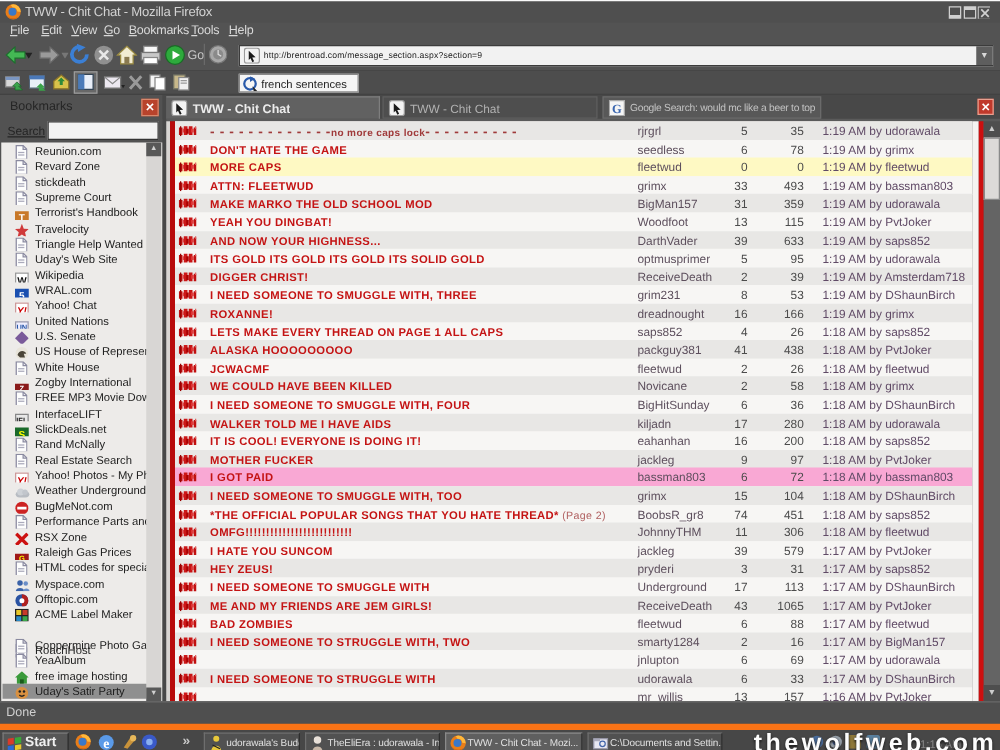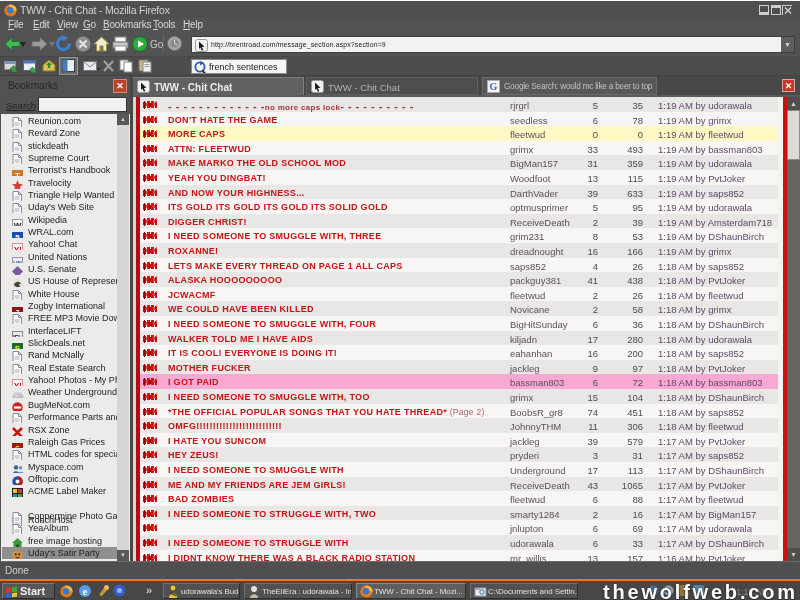--- a/index.html
+++ b/index.html
@@ -68,21 +68,21 @@
 #gapR{left:778px;top:97px;width:5px;height:464px;background:#f5f3f1;}
 
 #cscroll{left:787px;top:97px;width:13px;height:464px;background:#646464;}
 #cscroll .up{position:absolute;top:0;left:0;width:13px;height:13px;background:#4e4e4e;color:#ccc;font-size:7px;text-align:center;line-height:13px;}
 #cscroll .dn{position:absolute;bottom:0;left:0;width:13px;height:13px;background:#4e4e4e;color:#ccc;font-size:7px;text-align:center;line-height:13px;}
 #cscroll .th{position:absolute;top:13px;left:0;width:13px;height:50px;background:#dcdad8;border:1px solid #8a8a8a;}
 
 #status{left:0;top:561px;width:800px;height:18px;background:#4f4f4f;border-top:1px solid #6a6a6a;}
 #status .txt{position:absolute;left:5px;top:3px;font-size:10px;color:#cfcfcf;}
 
-#task{left:0;top:579px;width:800px;height:21px;background:#474747;border-top:2px solid #f97316;}
+#task{left:0;top:579px;width:800px;height:21px;background:#474747;border-top:5px solid #f97316;}
 #start{position:absolute;left:2px;top:2px;width:53px;height:16px;background:#565656;border-top:1px solid #7a7a7a;border-left:1px solid #7a7a7a;border-right:1px solid #2a2a2a;border-bottom:1px solid #2a2a2a;}
 #start .txt{position:absolute;left:17px;top:1px;font-size:11px;font-weight:bold;color:#f0f0f0;}
 .ql{position:absolute;top:3px;}
 .tkb{position:absolute;top:2px;height:16px;background:#515151;border-top:1px solid #6e6e6e;border-left:1px solid #6e6e6e;border-right:1px solid #2e2e2e;border-bottom:1px solid #2e2e2e;font-size:9.5px;color:#e0e0e0;white-space:nowrap;overflow:hidden;}
 .tkb.on{background:#5f5f5f;border-top:1px solid #8a8a8a;border-left:1px solid #8a8a8a;}
 .tkb .ic{position:absolute;left:3px;top:1px;}
 .tkb .tx{position:absolute;left:17px;top:3px;font-size:8px;letter-spacing:-0.1px;}
 #wm{position:absolute;left:599px;top:0px;width:200px;height:21px;}
 #wm .t1{position:absolute;left:4px;top:0px;font-size:20px;font-weight:bold;color:#fcfcfc;letter-spacing:2.8px;text-shadow:0 1px 2px #1a1a1a, 0 0 1px #333;}
 .tray{position:absolute;top:4px;width:11px;height:11px;opacity:0.55;}
@@ -1081,21 +1081,20 @@
         <rect x="0" y="2" width="3" height="6" fill="#c01010"></rect>
         <rect x="1" y="1" width="1" height="8" fill="#900"></rect>
         <rect x="3" y="3" width="2" height="3" fill="#e05050"></rect>
         <rect x="4" y="1" width="3" height="7" fill="#cc1818"></rect>
         <rect x="6" y="3" width="2" height="4" fill="#a00"></rect>
         <rect x="8" y="1" width="3" height="7" fill="#c81414"></rect>
         <rect x="10" y="3" width="2" height="3" fill="#e04040"></rect>
         <rect x="12" y="2" width="2" height="6" fill="#c01010"></rect>
         <rect x="13" y="1" width="1" height="2" fill="#e06060"></rect>
       </svg>
-      <span class="t">I DIDNT KNOW THERE WAS A BLACK RADIO STATION</span>
       <span class="au">mr_willis</span>
       <span class="re">13</span>
       <span class="vi">157</span>
       <span class="tmx">1:16 AM by PvtJoker</span>
     </div>
 </div>
 
 <div class="abs" id="gapR"></div>
 <div class="abs" id="redR"></div>
 <div class="abs" id="cscroll">

